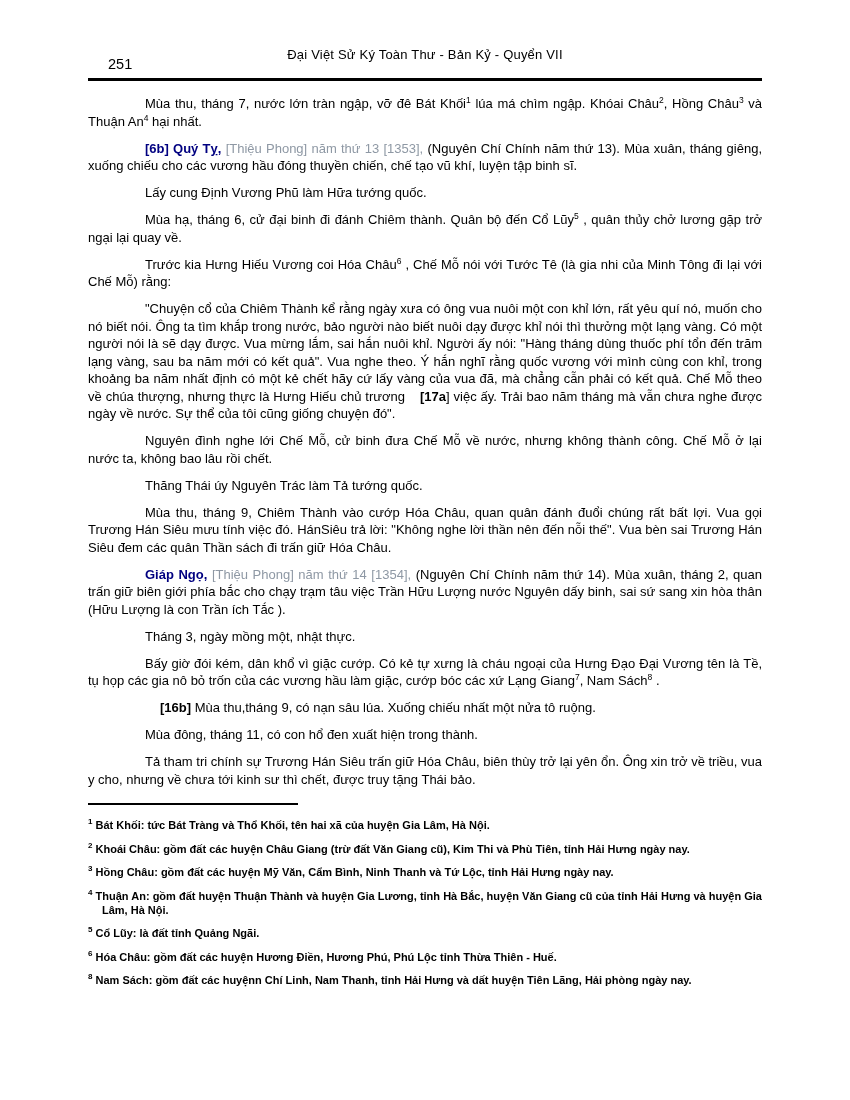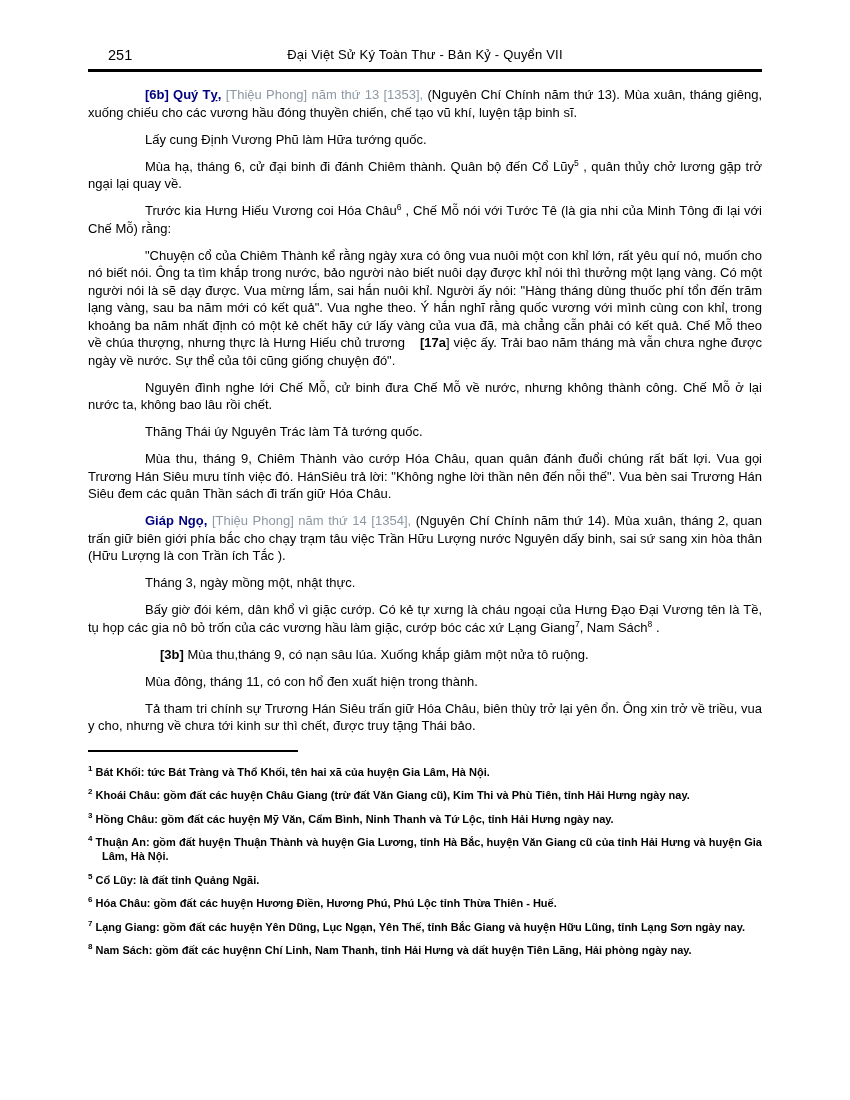--- a/index.html
+++ b/index.html
@@ -2,21 +2,21 @@
 <html lang="vi" style="--season-header: #000080; --era-text: #8e98a4; --body-text: #000000; --rule: #000000;"><head>
 <meta charset="utf-8">
 <style>
   html,body { margin:0; padding:0; background:#ffffff; }
   .page {
     width:850px; height:1100px; margin:0 auto; background:#fff;
     font-family:"Liberation Sans", sans-serif; color:#000;
     box-sizing:border-box; padding:0 88px; position:relative; overflow:hidden;
   }
   header.page-header {
-    padding-top:45px; padding-bottom:6px;
+    padding-top:45px; padding-bottom:15px;
     border-bottom:3px solid #000;
     position:relative; text-align:center;
   }
   .pagenum { position:absolute; left:20px; bottom:6px; font-size:14.5px; }
   .doc-title { font-size:13px; letter-spacing:0.2px; }
 
   main.body-text { margin-top:14px; text-align:justify; font-size:13px; line-height:17.5px; }
   .para { margin:0 0 9.5px 0; text-indent:57px; }
   .seg-n  { color:#000; }
   .seg-sh { font-weight:bold; color:var(--season-header, #000080); }
@@ -35,42 +35,42 @@
 </head>
 <body>
 
 <div class="page">
   <header class="page-header">
     <span class="pagenum">251</span>
     <span class="doc-title">Đại Việt Sử Ký Toàn Thư - Bản Kỷ - Quyển VII</span>
   </header>
 
   <main class="body-text">
+      <div class="para"><span class="seg-n">Mùa thu, tháng 7, nước lớn tràn ngập, vỡ đê Bát Khối</span><sup class="fnref">1</sup><span class="seg-n"> lúa má chìm ngập. Khóai Châu</span><sup class="fnref">2</sup><span class="seg-n">, Hồng Châu</span><sup class="fnref">3</sup><span class="seg-n"> và Thuận An</span><sup class="fnref">4</sup><span class="seg-n"> hại nhất.</span></div>
       <div class="para"><span class="seg-sh">[6b] Quý Tỵ, </span><span class="seg-era">[Thiệu Phong] năm thứ 13 [1353], </span><span class="seg-n">(Nguyên Chí Chính năm thứ 13). Mùa xuân, tháng giêng, xuống chiếu cho các vương hầu đóng thuyền chiến, chế tạo vũ khí, luyện tập binh sĩ.</span></div>
       <div class="para"><span class="seg-n">Lấy cung Định Vương Phũ làm Hữa tướng quốc.</span></div>
       <div class="para"><span class="seg-n">Mùa hạ, tháng 6, cử đại binh đi đánh Chiêm thành. Quân bộ đến Cổ Lũy</span><sup class="fnref">5</sup><span class="seg-n"> , quân thủy chở lương gặp trở ngại lại quay về.</span></div>
       <div class="para"><span class="seg-n">Trước kia Hưng Hiếu Vương coi Hóa Châu</span><sup class="fnref">6</sup><span class="seg-n"> , Chế Mỗ nói với Tước Tê (là gia nhi của Minh Tông đi lại với Chế Mỗ) rằng:</span></div>
       <div class="para"><span class="seg-n">"Chuyện cổ của Chiêm Thành kể rằng ngày xưa có ông vua nuôi một con khỉ lớn, rất yêu quí nó, muốn cho nó biết nói. Ông ta tìm khắp trong nước, bảo người nào biết nuôi dạy được khỉ nói thì thưởng một lạng vàng. Có một người nói là sẽ dạy được. Vua mừng lắm, sai hắn nuôi khỉ. Người ấy nói: "Hàng tháng dùng thuốc phí tổn đến trăm lạng vàng, sau ba năm mới có kết quả". Vua nghe theo. Ý hắn nghĩ rằng quốc vương với mình cùng con khỉ, trong khoảng ba năm nhất định có một kẻ chết hãy cứ lấy vàng của vua đã, mà chẳng cẫn phải có kết quả. Chế Mỗ theo về chúa thượng, nhưng thực là Hưng Hiếu chủ trương</span><span class="seg-b">[17a</span><span class="seg-n">] việc ấy. Trải bao năm tháng mà vẫn chưa nghe được ngày về nước. Sự thể của tôi cũng giống chuyện đó".</span></div>
       <div class="para"><span class="seg-n">Nguyên đình nghe lới Chế Mỗ, cử binh đưa Chế Mỗ về nước, nhưng không thành công. Chế Mỗ ở lại nước ta, không bao lâu rồi chết.</span></div>
       <div class="para"><span class="seg-n">Thăng Thái úy Nguyên Trác làm Tả tướng quốc.</span></div>
       <div class="para"><span class="seg-n">Mùa thu, tháng 9, Chiêm Thành vào cướp Hóa Châu, quan quân đánh đuổi chúng rất bất lợi. Vua gọi Trương Hán Siêu mưu tính việc đó. HánSiêu trả lời: "Không nghe lời thần nên đến nỗi thế". Vua bèn sai Trương Hán Siêu đem các quân Thần sách đi trấn giữ Hóa Châu.</span></div>
       <div class="para"><span class="seg-sh">Giáp Ngọ, </span><span class="seg-era">[Thiệu Phong] năm thứ 14 [1354], </span><span class="seg-n">(Nguyên Chí Chính năm thứ 14). Mùa xuân, tháng 2, quan trấn giữ biên giới phía bắc cho chạy trạm tâu việc Trần Hữu Lượng nước Nguyên dấy binh, sai sứ sang xin hòa thân (Hữu Lượng là con Trần ích Tắc ).</span></div>
       <div class="para"><span class="seg-n">Tháng 3, ngày mồng một, nhật thực.</span></div>
       <div class="para"><span class="seg-n">Bấy giờ đói kém, dân khổ vì giặc cướp. Có kẻ tự xưng là cháu ngoại của Hưng Đạo Đại Vương tên là Tề, tụ họp các gia nô bỏ trốn của các vương hầu làm giặc, cướp bóc các xứ Lạng Giang</span><sup class="fnref">7</sup><span class="seg-n">, Nam Sách</span><sup class="fnref">8</sup><span class="seg-n"> .</span></div>
-      <div class="para"><span class="seg-b">[3b]</span><span class="seg-n"> Mùa thu,tháng 9, có nạn sâu lúa. Xuống khắp giảm một nửa tô ruộng.</span></div>
+      <div class="para"><span class="seg-b">[16b]</span><span class="seg-n"> Mùa thu,tháng 9, có nạn sâu lúa. Xuống chiếu nhất một nửa tô ruộng.</span></div>
       <div class="para"><span class="seg-n">Mùa đông, tháng 11, có con hổ đen xuất hiện trong thành.</span></div>
       <div class="para"><span class="seg-n">Tả tham tri chính sự Trương Hán Siêu trấn giữ Hóa Châu, biên thùy trở lại yên ổn. Ông xin trở về triều, vua y cho, nhưng về chưa tới kinh sư thì chết, được truy tặng Thái bảo.</span></div>
     </main>
 
   <footer class="footnotes">
     <div class="fnrule"></div>
     <div>
         <div class="footnote"><sup class="fnnum">1</sup><span> Bát Khối: tức Bát Tràng và Thổ Khối, tên hai xã của huyện Gia Lâm, Hà Nội.</span></div>
         <div class="footnote"><sup class="fnnum">2</sup><span> Khoái Châu: gồm đất các huyện Châu Giang (trừ đất Văn Giang cũ), Kim Thi và Phù Tiên, tỉnh Hải Hưng ngày nay.</span></div>
         <div class="footnote"><sup class="fnnum">3</sup><span> Hồng Châu: gồm đất các huyện Mỹ Văn, Cẩm Bình, Ninh Thanh và Tứ Lộc, tỉnh Hải Hưng ngày nay.</span></div>
         <div class="footnote"><sup class="fnnum">4</sup><span> Thuận An: gồm đất huyện Thuận Thành và huyện Gia Lương, tỉnh Hà Bắc, huyện Văn Giang cũ của tỉnh Hải Hưng và huyện Gia Lâm, Hà Nội.</span></div>
         <div class="footnote"><sup class="fnnum">5</sup><span> Cổ Lũy: là đất tỉnh Quảng Ngãi.</span></div>
         <div class="footnote"><sup class="fnnum">6</sup><span> Hóa Châu: gồm đất các huyện Hương Điền, Hương Phú, Phú Lộc tỉnh Thừa Thiên - Huế.</span></div>
-        <div class="footnote"><sup class="fnnum">7</sup><span> Lạng Giang: gồm đất các huyện Yên Dũng, Lục Ngạn, Yên Thế, tỉnh Bắc Giang và huyện Hữu Lũng, tỉnh Lạng Sơn ngày nay.</span></div>
         <div class="footnote"><sup class="fnnum">8</sup><span> Nam Sách: gồm đất các huyệnn Chí Linh, Nam Thanh, tỉnh Hải Hưng và dất huyện Tiên Lãng, Hải phòng ngày nay.</span></div>
       </div>
   </footer>
 </div>
 
 </body></html>

